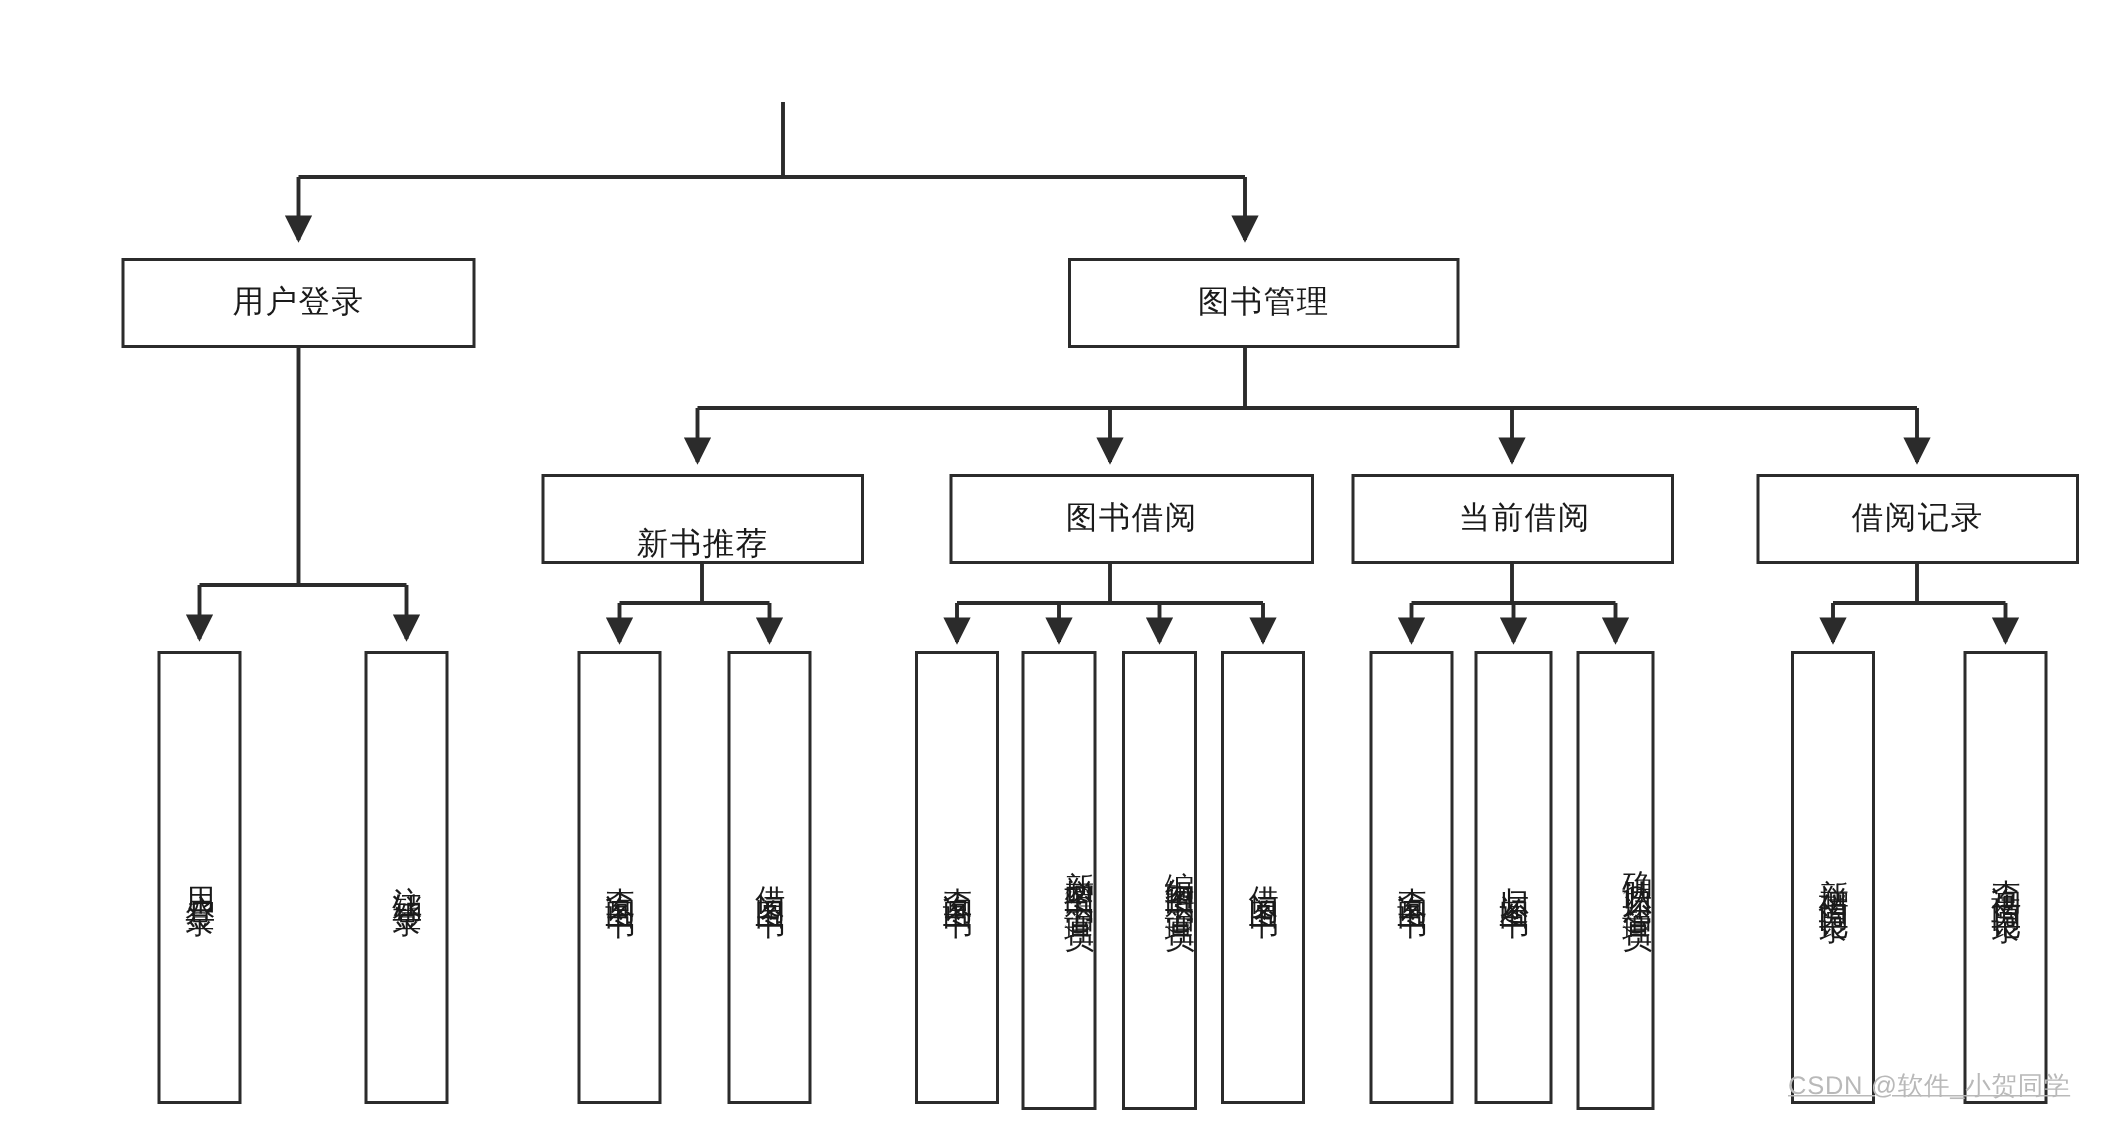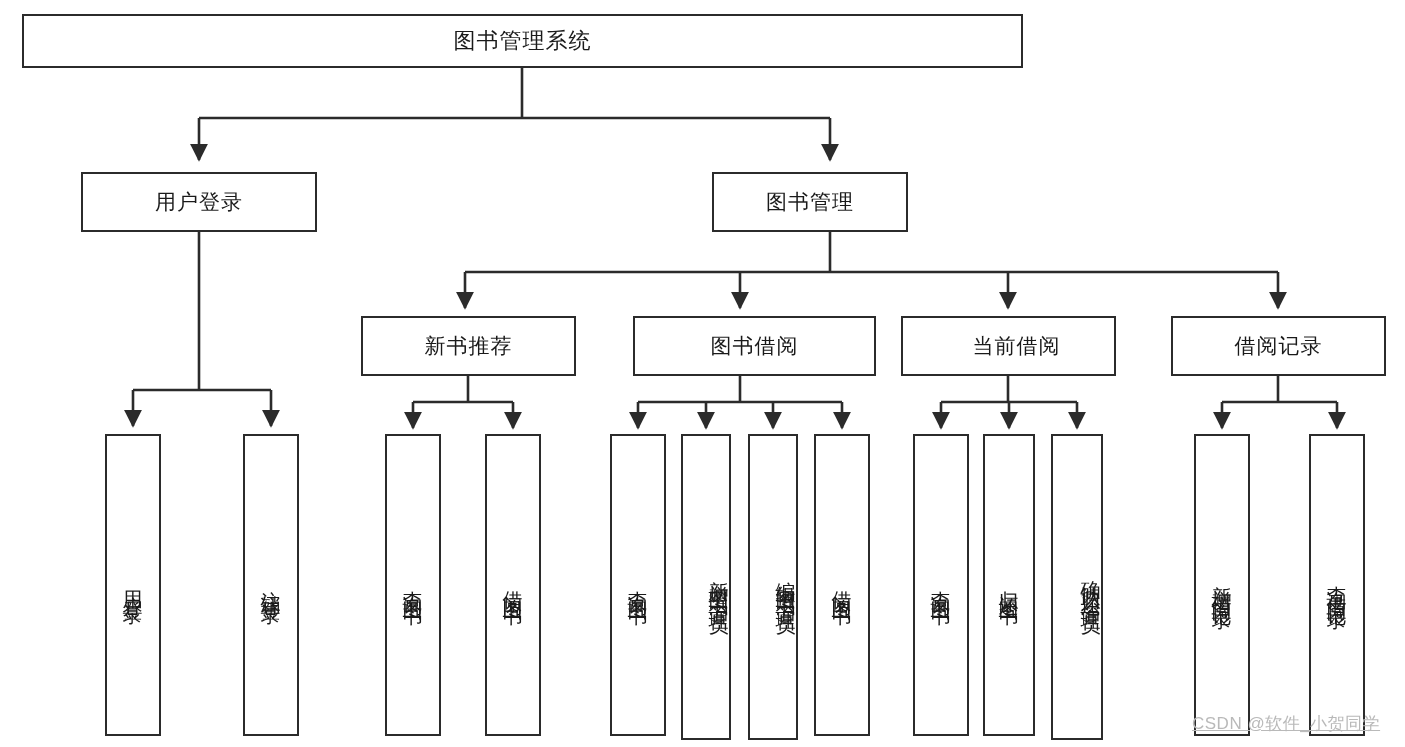--- a/index.html
+++ b/index.html
@@ -109,32 +109,29 @@
       <path d="M 1009 402 L 1009 428" marker-end="url(#arrow)"></path>
       <path d="M 1077 402 L 1077 428" marker-end="url(#arrow)"></path>
 
       <path d="M 1278 376 L 1278 402"></path>
       <path d="M 1222 402 L 1337 402"></path>
       <path d="M 1222 402 L 1222 428" marker-end="url(#arrow)"></path>
       <path d="M 1337 402 L 1337 428" marker-end="url(#arrow)"></path>
     </g>
   </svg>
 
-  <div class="node h root" style="left:22px; top:14px; width:1001px; height:54px;">
-    <span>图书管理系统</span>
-  </div>
 
   <div class="node h" style="left:81px; top:172px; width:236px; height:60px;">
     <span>用户登录</span>
   </div>
-  <div class="node h" style="left:712px; top:172px; width:196px; height:60px;">
+  <div class="node h" style="left:712px; top:172px; width:261px; height:60px;">
     <span>图书管理</span>
   </div>
 
-  <div class="node h" style="left:361px; top:316px; width:215px; height:60px;">
+  <div class="node h" style="left:361px; top:316px; width:215px; height:60px;align-items:flex-end;">
     <span>新书推荐</span>
   </div>
   <div class="node h" style="left:633px; top:316px; width:243px; height:60px;">
     <span>图书借阅</span>
   </div>
   <div class="node h" style="left:901px; top:316px; width:215px; height:60px;padding-left:16px;">
     <span>当前借阅</span>
   </div>
   <div class="node h" style="left:1171px; top:316px; width:215px; height:60px;">
     <span>借阅记录</span>

